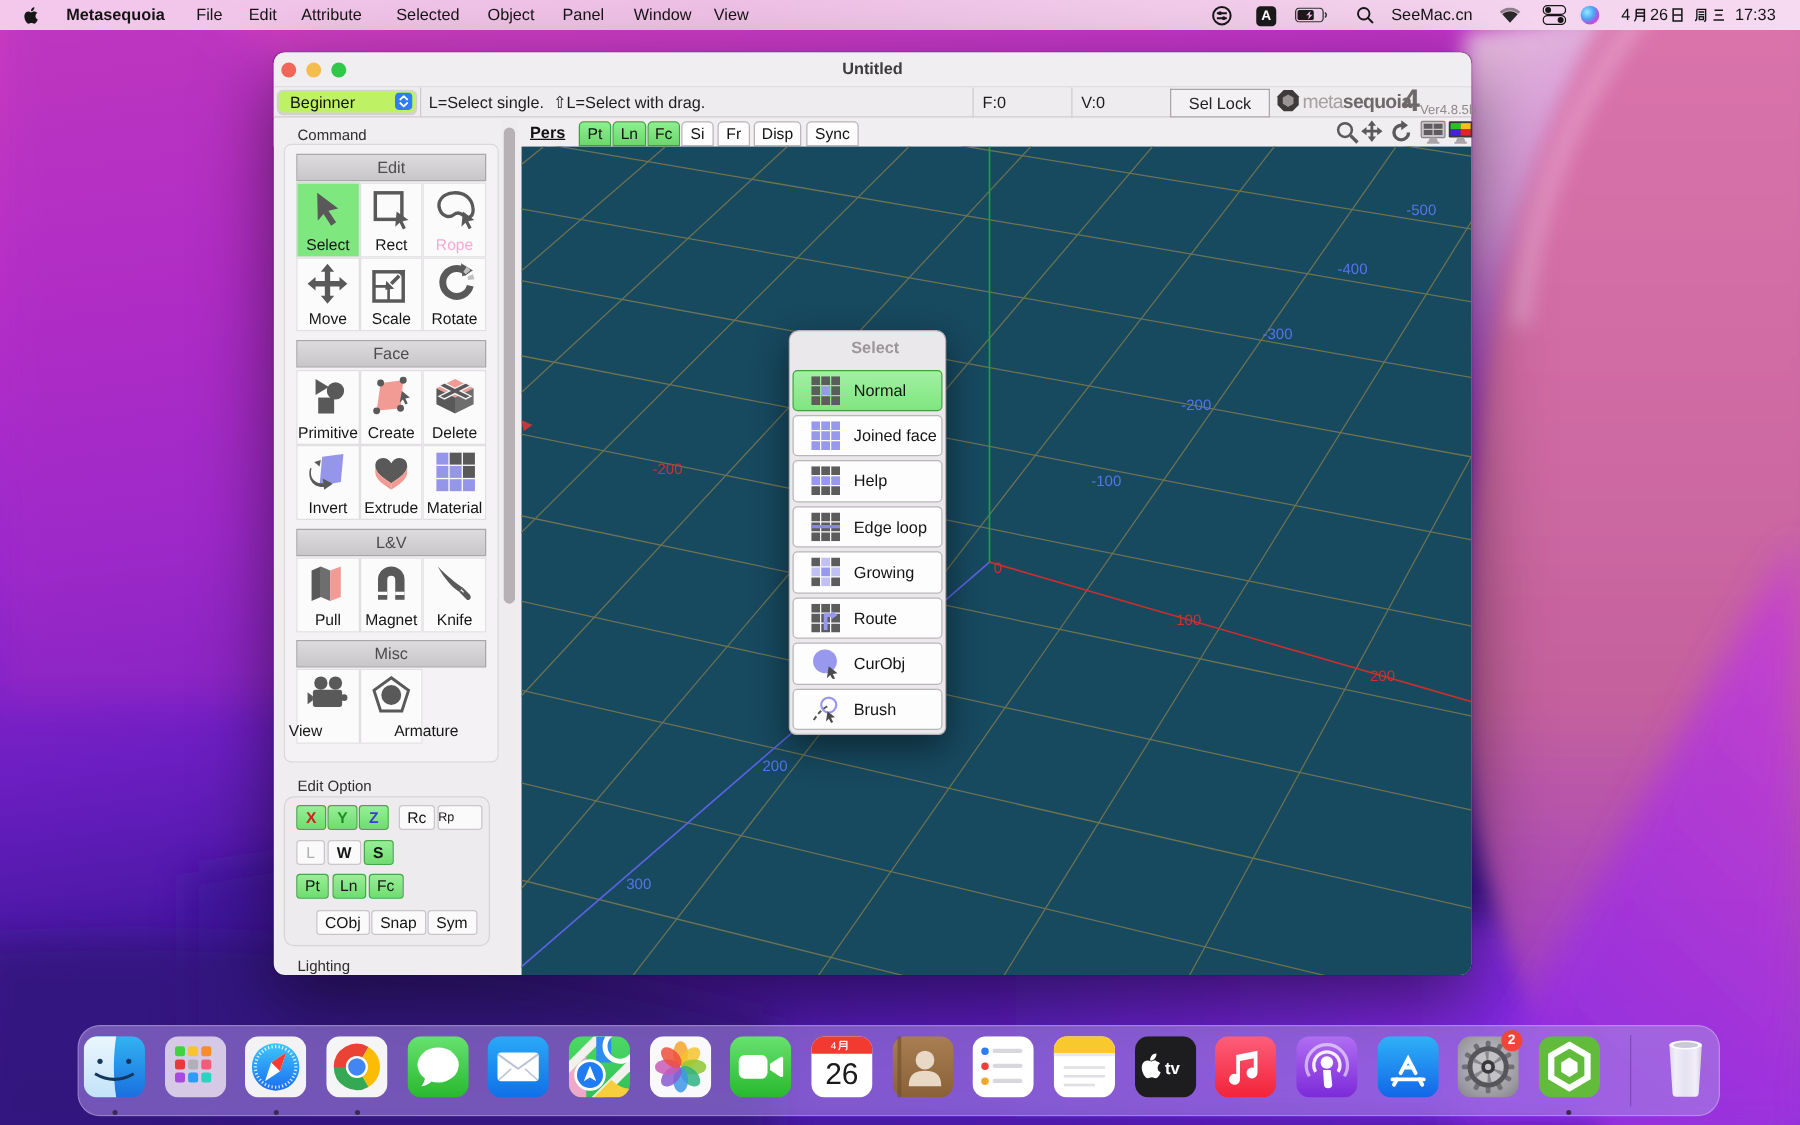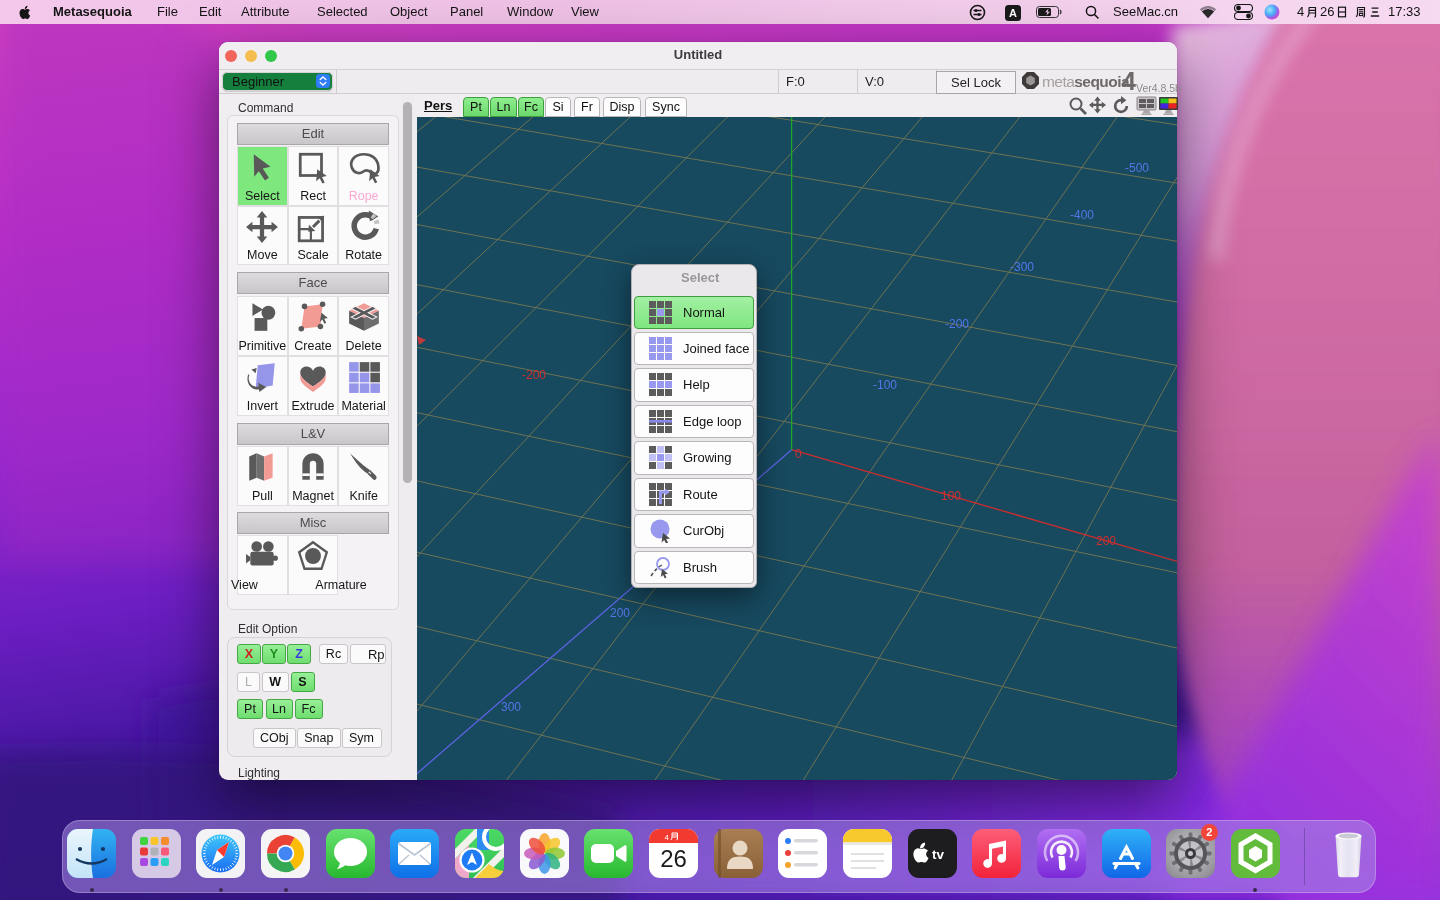--- a/index.html
+++ b/index.html
@@ -136,29 +136,30 @@
       </g>
     </svg>
     <div class="abs" style="left:1388px;top:0;height:24px;line-height:24px;font-size:13px;color:#141414;">17:33</div>
     <div class="abs" style="left:219px;top:42px;width:958px;height:738px;background:#f0edf0;border-radius:9px;box-shadow:0 22px 60px rgba(0,0,0,0.5),0 0 1px rgba(0,0,0,0.4);"></div>
     <div class="abs" style="left:219px;top:42px;width:958px;height:28px;background:#f1eef1;border-radius:9px 9px 0 0;border-bottom:1px solid #d4d0d4;"></div>
     <div class="abs" style="left:225px;top:49.5px;width:12px;height:12px;border-radius:6px;background:#f2655a;"></div>
     <div class="abs" style="left:245px;top:49.5px;width:12px;height:12px;border-radius:6px;background:#f5bd4f;"></div>
     <div class="abs" style="left:265px;top:49.5px;width:12px;height:12px;border-radius:6px;background:#31c748;"></div>
     <div class="abs" style="left:219px;top:47px;width:958px;text-align:center;font-size:13px;font-weight:700;color:#3c3c3c;">Untitled</div>
     <div class="abs" style="left:219px;top:70px;width:958px;height:24px;background:#efecef;border-bottom:1px solid #d0ccd0;"></div>
-    <div class="abs" style="left:222px;top:71.5px;width:111px;height:19px;background:#15803d;border:1px solid #d6d2d6;border-radius:5px;box-shadow:0 0.5px 1px rgba(0,0,0,0.15);font-size:13px;color:#111;line-height:17px;padding-left:9px;">Beginner</div>
+    <div class="abs" style="left:222px;top:71.5px;width:111px;height:19px;background:#bef264;border:1px solid #d6d2d6;border-radius:5px;box-shadow:0 0.5px 1px rgba(0,0,0,0.15);font-size:13px;color:#111;line-height:17px;padding-left:9px;">Beginner</div>
     <svg class="abs" style="left:316px;top:74px" width="14" height="14" viewBox="0 0 14 14">
 <rect width="14" height="14" rx="3.5" fill="#2e7cf6"></rect>
 <path d="M4.2 5.6 L7 2.9 L9.8 5.6 M4.2 8.4 L7 11.1 L9.8 8.4" stroke="#fff" stroke-width="1.4" fill="none" stroke-linecap="round" stroke-linejoin="round"></path>
     </svg>
     <div class="abs" style="left:336px;top:70px;width:1px;height:24px;background:#cfcbcf;"></div>
     <div class="abs" style="left:778px;top:70px;width:1px;height:24px;background:#cfcbcf;"></div>
     <div class="abs" style="left:857px;top:70px;width:1px;height:24px;background:#cfcbcf;"></div>
     <div class="abs" style="left:936px;top:70px;width:1px;height:24px;background:#cfcbcf;"></div>
+    <div class="abs" style="left:343px;top:70px;height:24px;line-height:24px;font-size:13px;color:#1c1c1c;">L=Select single.&nbsp; ⇧L=Select with drag.</div>
     <div class="abs" style="left:786px;top:70px;height:24px;line-height:24px;font-size:13px;color:#1c1c1c;">F:0</div>
     <div class="abs" style="left:865px;top:70px;height:24px;line-height:24px;font-size:13px;color:#1c1c1c;">V:0</div>
     <div class="abs" style="left:936px;top:70.5px;width:80px;height:23px;border:1px solid #a9a5a9;background:#f4f1f4;font-size:13px;color:#222;text-align:center;line-height:21px;">Sel Lock</div>
     <svg class="abs" style="left:1021px;top:71px" width="19" height="20" viewBox="0 0 19 20">
 <path d="M6 1 L13 1 L18 6 L18 13 L13 18 L6 18 L1 13 L1 6 Z" fill="#3f3a3a"></path>
 <path d="M9.5 4.5 L13.8 7 V12 L9.5 14.5 L5.2 12 V7 Z" fill="#9a9494"></path>
 </svg>
     <div class="abs" style="left:1042px;top:70px;height:24px;line-height:24px;font-size:15.5px;letter-spacing:-0.55px;"><span style="color:#a59f9f;">meta</span><span style="color:#6e6868;font-weight:700;">sequoia</span></div>
     <div class="abs" style="left:1122px;top:67px;font-size:25px;font-weight:700;color:#6e6868;">4</div>
     <div class="abs" style="left:1136px;top:82px;font-size:10.5px;color:#8e8888;">Ver4.8.5b</div>
@@ -370,21 +371,21 @@
         <circle cx="16" cy="16" r="7.5" fill="#595959"></circle>
       </svg>
     </div>
     <div class="abs" style="left:281.7px;top:578px;width:62.7px;font-size:12.5px;color:#161616;text-align:center;margin-left:28px;">Armature</div>
     <div class="abs" style="left:238px;top:622px;font-size:12px;color:#2e2e2e;">Edit Option</div>
     <div class="abs" style="left:227px;top:637px;width:165px;height:120px;background:#eeebee;border:1px solid #d6d2d6;border-radius:8px;"></div>
     <div class="abs" style="left:237px;top:644px;width:24px;height:20px;background:linear-gradient(#97ef97,#6fdd6f);border:1px solid #44a844;border-radius:3px;font-size:12.5px;font-weight:700;color:#cc2222;text-align:center;line-height:19px;">X</div>
     <div class="abs" style="left:262px;top:644px;width:24px;height:20px;background:linear-gradient(#97ef97,#6fdd6f);border:1px solid #44a844;border-radius:3px;font-size:12.5px;font-weight:700;color:#1e8e1e;text-align:center;line-height:19px;">Y</div>
     <div class="abs" style="left:287px;top:644px;width:24px;height:20px;background:linear-gradient(#97ef97,#6fdd6f);border:1px solid #44a844;border-radius:3px;font-size:12.5px;font-weight:700;color:#3a3ae0;text-align:center;line-height:19px;">Z</div>
     <div class="abs" style="left:319px;top:644px;width:29px;height:20px;background:#fbfafb;border:1px solid #c9c5c9;border-radius:3px;font-size:12.5px;color:#141414;text-align:center;line-height:19px;">Rc</div>
-    <div class="abs" style="left:349.5px;top:644px;width:36px;height:20px;background:#fbfafb;border:1px solid #c9c5c9;border-radius:3px;font-size:13px;color:#141414;text-align:right;line-height:19px;">Rp</div>
+    <div class="abs" style="left:349.5px;top:644px;width:36px;height:20px;background:#fbfafb;border:1px solid #c9c5c9;border-radius:3px;font-size:10px;color:#141414;text-align:left;line-height:19px;">Rp</div>
     <div class="abs" style="left:237px;top:671.5px;width:23px;height:20px;background:#fbfafb;border:1px solid #c9c5c9;border-radius:3px;font-size:12.5px;color:#b0acb0;text-align:center;line-height:19px;">L</div>
     <div class="abs" style="left:261.5px;top:671.5px;width:27.5px;height:20px;background:#fbfafb;border:1px solid #c9c5c9;border-radius:3px;font-size:12.5px;font-weight:700;color:#141414;text-align:center;line-height:19px;">W</div>
     <div class="abs" style="left:290.5px;top:671.5px;width:24px;height:20px;background:linear-gradient(#97ef97,#6fdd6f);border:1px solid #44a844;border-radius:3px;font-size:12.5px;font-weight:700;color:#141414;text-align:center;line-height:19px;">S</div>
     <div class="abs" style="left:237px;top:699px;width:26px;height:20px;background:linear-gradient(#97ef97,#6fdd6f);border:1px solid #44a844;border-radius:3px;font-size:12.5px;color:#141414;text-align:center;line-height:19px;">Pt</div>
     <div class="abs" style="left:265.5px;top:699px;width:27px;height:20px;background:linear-gradient(#97ef97,#6fdd6f);border:1px solid #44a844;border-radius:3px;font-size:12.5px;color:#141414;text-align:center;line-height:19px;">Ln</div>
     <div class="abs" style="left:294.5px;top:699px;width:28px;height:20px;background:linear-gradient(#97ef97,#6fdd6f);border:1px solid #44a844;border-radius:3px;font-size:12.5px;color:#141414;text-align:center;line-height:19px;">Fc</div>
     <div class="abs" style="left:252.5px;top:727.5px;width:43.5px;height:20px;background:#fbfafb;border:1px solid #c9c5c9;border-radius:3px;font-size:12.5px;color:#141414;text-align:center;line-height:19px;">CObj</div>
     <div class="abs" style="left:297px;top:727.5px;width:43.5px;height:20px;background:#fbfafb;border:1px solid #c9c5c9;border-radius:3px;font-size:12.5px;color:#141414;text-align:center;line-height:19px;">Snap</div>
     <div class="abs" style="left:341.5px;top:727.5px;width:40px;height:20px;background:#fbfafb;border:1px solid #c9c5c9;border-radius:3px;font-size:12.5px;color:#141414;text-align:center;line-height:19px;">Sym</div>
     <div class="abs" style="left:238px;top:766px;width:100px;height:14px;overflow:hidden;font-size:12px;color:#2e2e2e;">Lighting</div>

